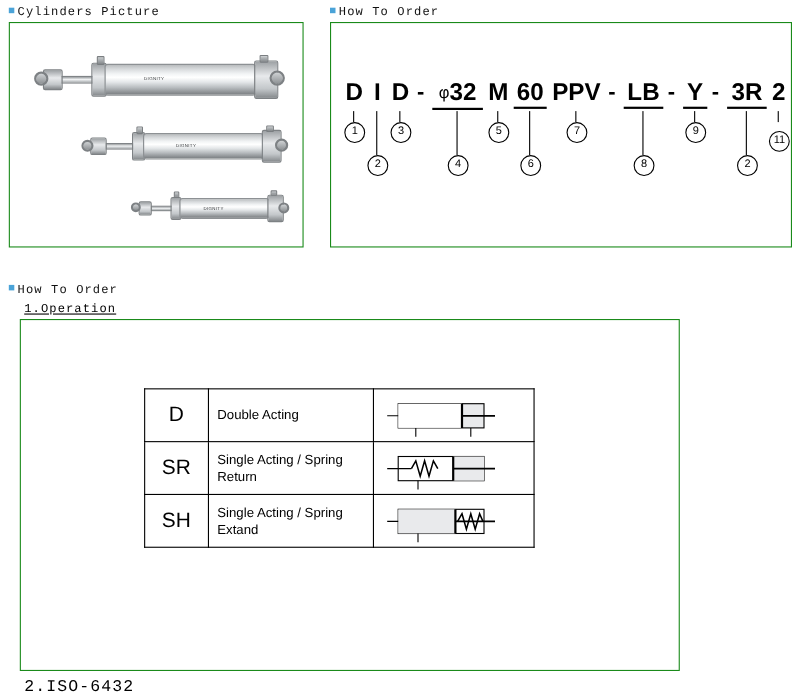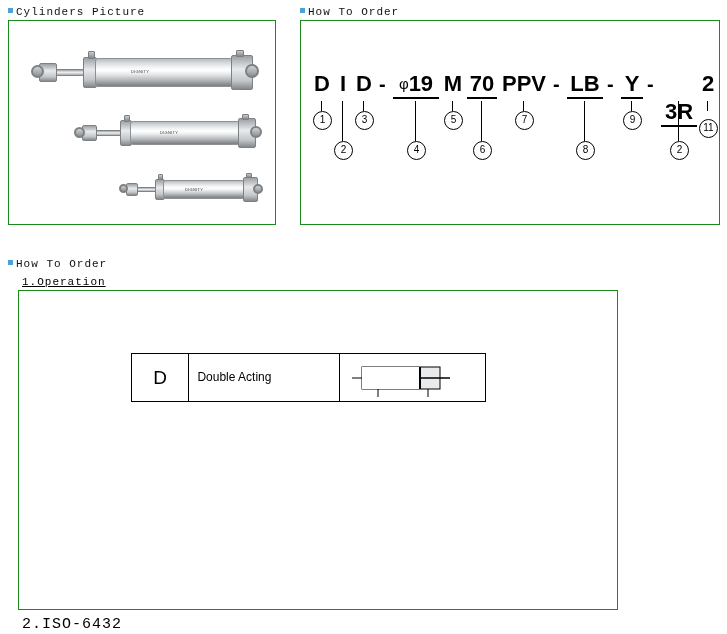--- a/index.html
+++ b/index.html
@@ -238,30 +238,30 @@
 <div class="section-label" style="left:300px; top:6px;">
   <span class="label-marker"></span><span>How To Order</span>
 </div>
 
 <div class="green-box" id="order-box">
 
   <div class="code-part" style="left:10px; top:50px; width:22px;"><span>D</span></div>
   <div class="code-part" style="left:34px; top:50px; width:16px;"><span>I</span></div>
   <div class="code-part" style="left:52px; top:50px; width:22px;"><span>D</span></div>
   <div class="code-dash" style="left:78px; top:50px;"><span>-</span></div>
-  <div class="code-part underline" style="left:92px; top:50px; width:46px;"><span class="phi">φ</span><span>19</span></div>
+  <div class="code-part underline" style="left:92px; top:50px; width:46px;"><span class="phi">φ</span><span>32</span></div>
   <div class="code-part" style="left:140px; top:50px; width:24px;"><span>M</span></div>
-  <div class="code-part underline" style="left:166px; top:50px; width:30px;"><span>70</span></div>
+  <div class="code-part underline" style="left:166px; top:50px; width:30px;"><span>60</span></div>
   <div class="code-part" style="left:198px; top:50px; width:50px;"><span>PPV</span></div>
   <div class="code-dash" style="left:252px; top:50px;"><span>-</span></div>
   <div class="code-part underline" style="left:266px; top:50px; width:36px;"><span>LB</span></div>
   <div class="code-dash" style="left:306px; top:50px;"><span>-</span></div>
   <div class="code-part underline" style="left:320px; top:50px; width:22px;"><span>Y</span></div>
   <div class="code-dash" style="left:346px; top:50px;"><span>-</span></div>
-  <div class="code-part underline" style="left:360px; top:50px; width:36px;margin-top:28px;"><span>3R</span></div>
+  <div class="code-part underline" style="left:360px; top:50px; width:36px;"><span>3R</span></div>
   <div class="code-part" style="left:398px; top:50px; width:18px;"><span>2</span></div>
 
   <div class="lead-line" style="left:20px; top:80px; height:10px;"></div>
   <div class="lead-line" style="left:62px; top:80px; height:10px;"></div>
   <div class="lead-line" style="left:151px; top:80px; height:10px;"></div>
   <div class="lead-line" style="left:222px; top:80px; height:10px;"></div>
   <div class="lead-line" style="left:330px; top:80px; height:10px;"></div>
   <div class="lead-line" style="left:406px; top:80px; height:10px;"></div>
 
   <div class="lead-line" style="left:41px; top:80px; height:40px;"></div>
@@ -300,17 +300,48 @@
           <rect x="22" y="12" width="78" height="22" fill="#e9eaec" stroke="#000" stroke-width="1"></rect>
           <rect x="22" y="12" width="58" height="22" fill="#ffffff" stroke="none"></rect>
           <line x1="80" y1="12" x2="80" y2="34" stroke="#000" stroke-width="2"></line>
           <line x1="80" y1="23" x2="110" y2="23" stroke="#000" stroke-width="1.5"></line>
           <line x1="12" y1="23" x2="22" y2="23" stroke="#000" stroke-width="1"></line>
           <line x1="38" y1="34" x2="38" y2="42" stroke="#000" stroke-width="1"></line>
           <line x1="88" y1="34" x2="88" y2="42" stroke="#000" stroke-width="1"></line>
         </svg>
       </td>
     </tr>
+    <tr>
+      <td class="op-code">SR</td>
+      <td class="op-desc">Single Acting / Spring Return</td>
+      <td class="op-sym">
+        <svg width="145" height="46" viewBox="0 0 145 46">
+          <rect x="22" y="12" width="78" height="22" fill="#ffffff" stroke="#000" stroke-width="1"></rect>
+          <rect x="72" y="12" width="28" height="22" fill="#e9eaec" stroke="none"></rect>
+          <line x1="72" y1="12" x2="72" y2="34" stroke="#000" stroke-width="2"></line>
+          <line x1="72" y1="23" x2="110" y2="23" stroke="#000" stroke-width="1.5"></line>
+          <polyline points="34,23 38,16 42,30 46,16 50,30 54,16 58,23" fill="none" stroke="#000" stroke-width="1.4"></polyline>
+          <line x1="22" y1="23" x2="34" y2="23" stroke="#000" stroke-width="1"></line>
+          <line x1="12" y1="23" x2="22" y2="23" stroke="#000" stroke-width="1"></line>
+          <line x1="40" y1="34" x2="40" y2="42" stroke="#000" stroke-width="1"></line>
+        </svg>
+      </td>
+    </tr>
+    <tr>
+      <td class="op-code">SH</td>
+      <td class="op-desc">Single Acting / Spring Extand</td>
+      <td class="op-sym">
+        <svg width="145" height="46" viewBox="0 0 145 46">
+          <rect x="22" y="12" width="78" height="22" fill="#ffffff" stroke="#000" stroke-width="1"></rect>
+          <rect x="22" y="12" width="52" height="22" fill="#e9eaec" stroke="none"></rect>
+          <line x1="74" y1="12" x2="74" y2="34" stroke="#000" stroke-width="2"></line>
+          <line x1="74" y1="23" x2="110" y2="23" stroke="#000" stroke-width="1.5"></line>
+          <polyline points="76,23 80,16 84,30 88,16 92,30 96,16 99,23" fill="none" stroke="#000" stroke-width="1.4"></polyline>
+          <line x1="12" y1="23" x2="22" y2="23" stroke="#000" stroke-width="1"></line>
+          <line x1="40" y1="34" x2="40" y2="42" stroke="#000" stroke-width="1"></line>
+        </svg>
+      </td>
+    </tr>
   </tbody>
     </table>
 </div>
 
 <div id="iso-title">2.ISO-6432</div>
 
 </body></html>

